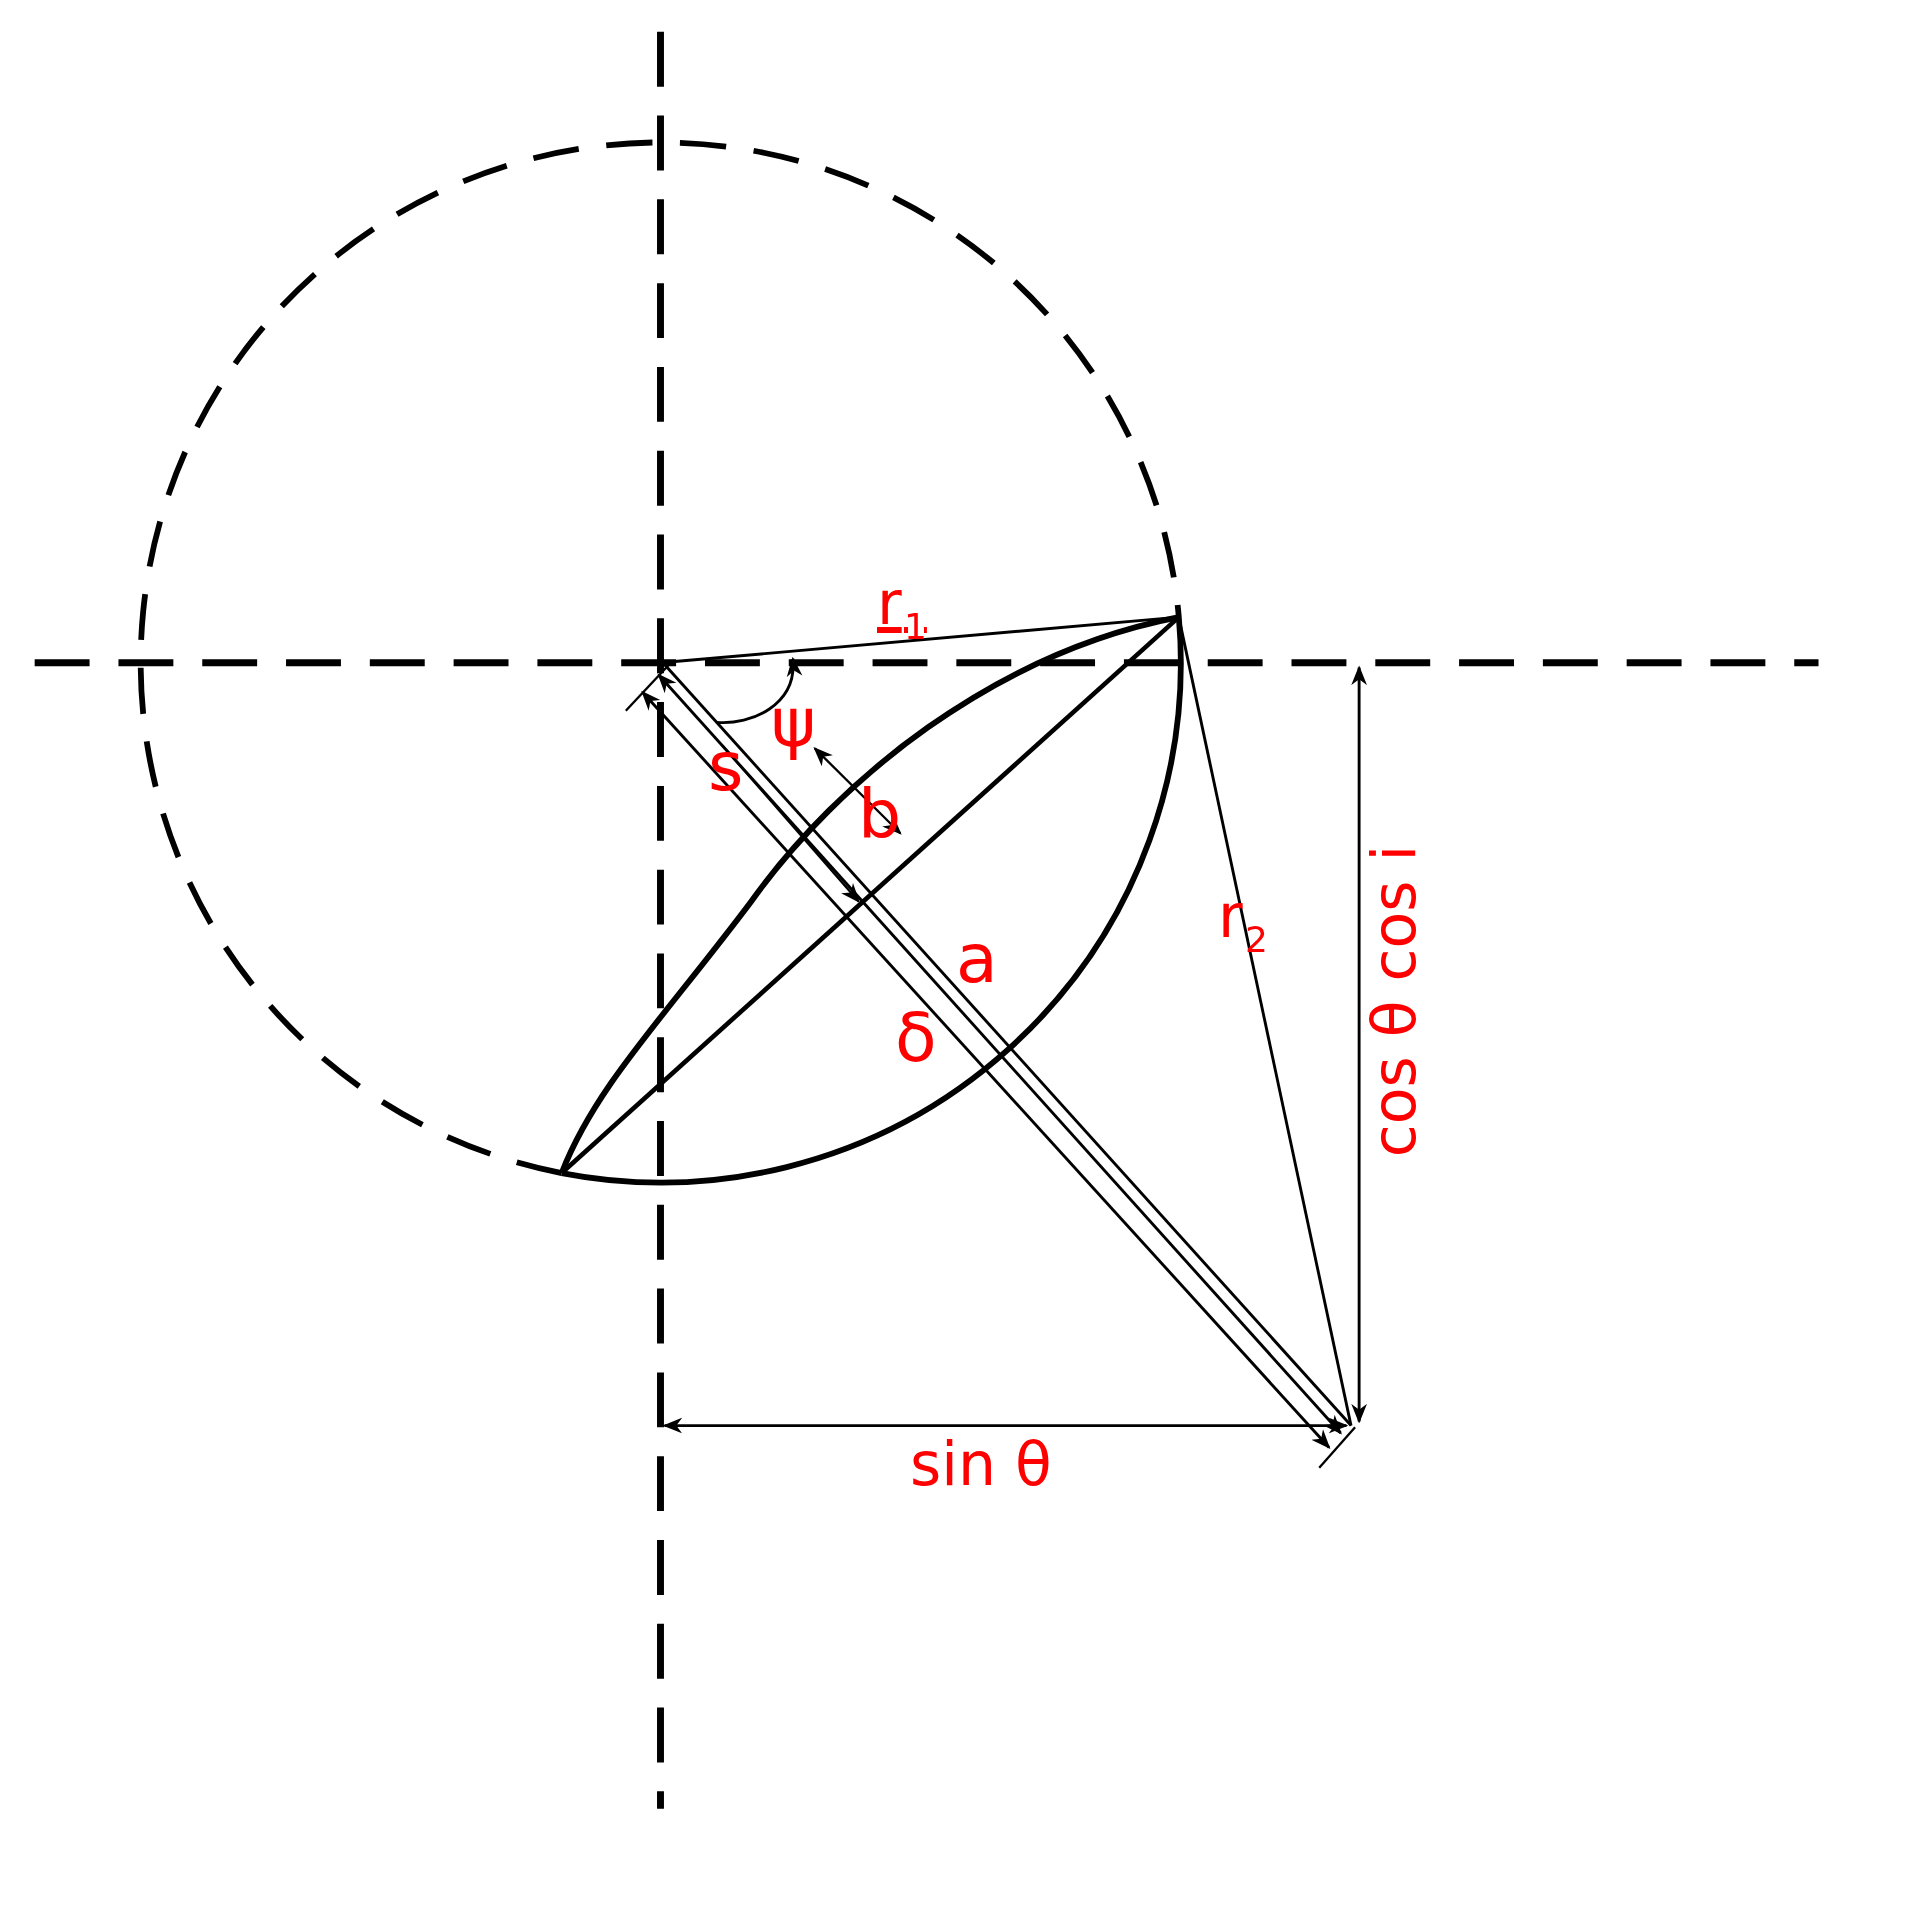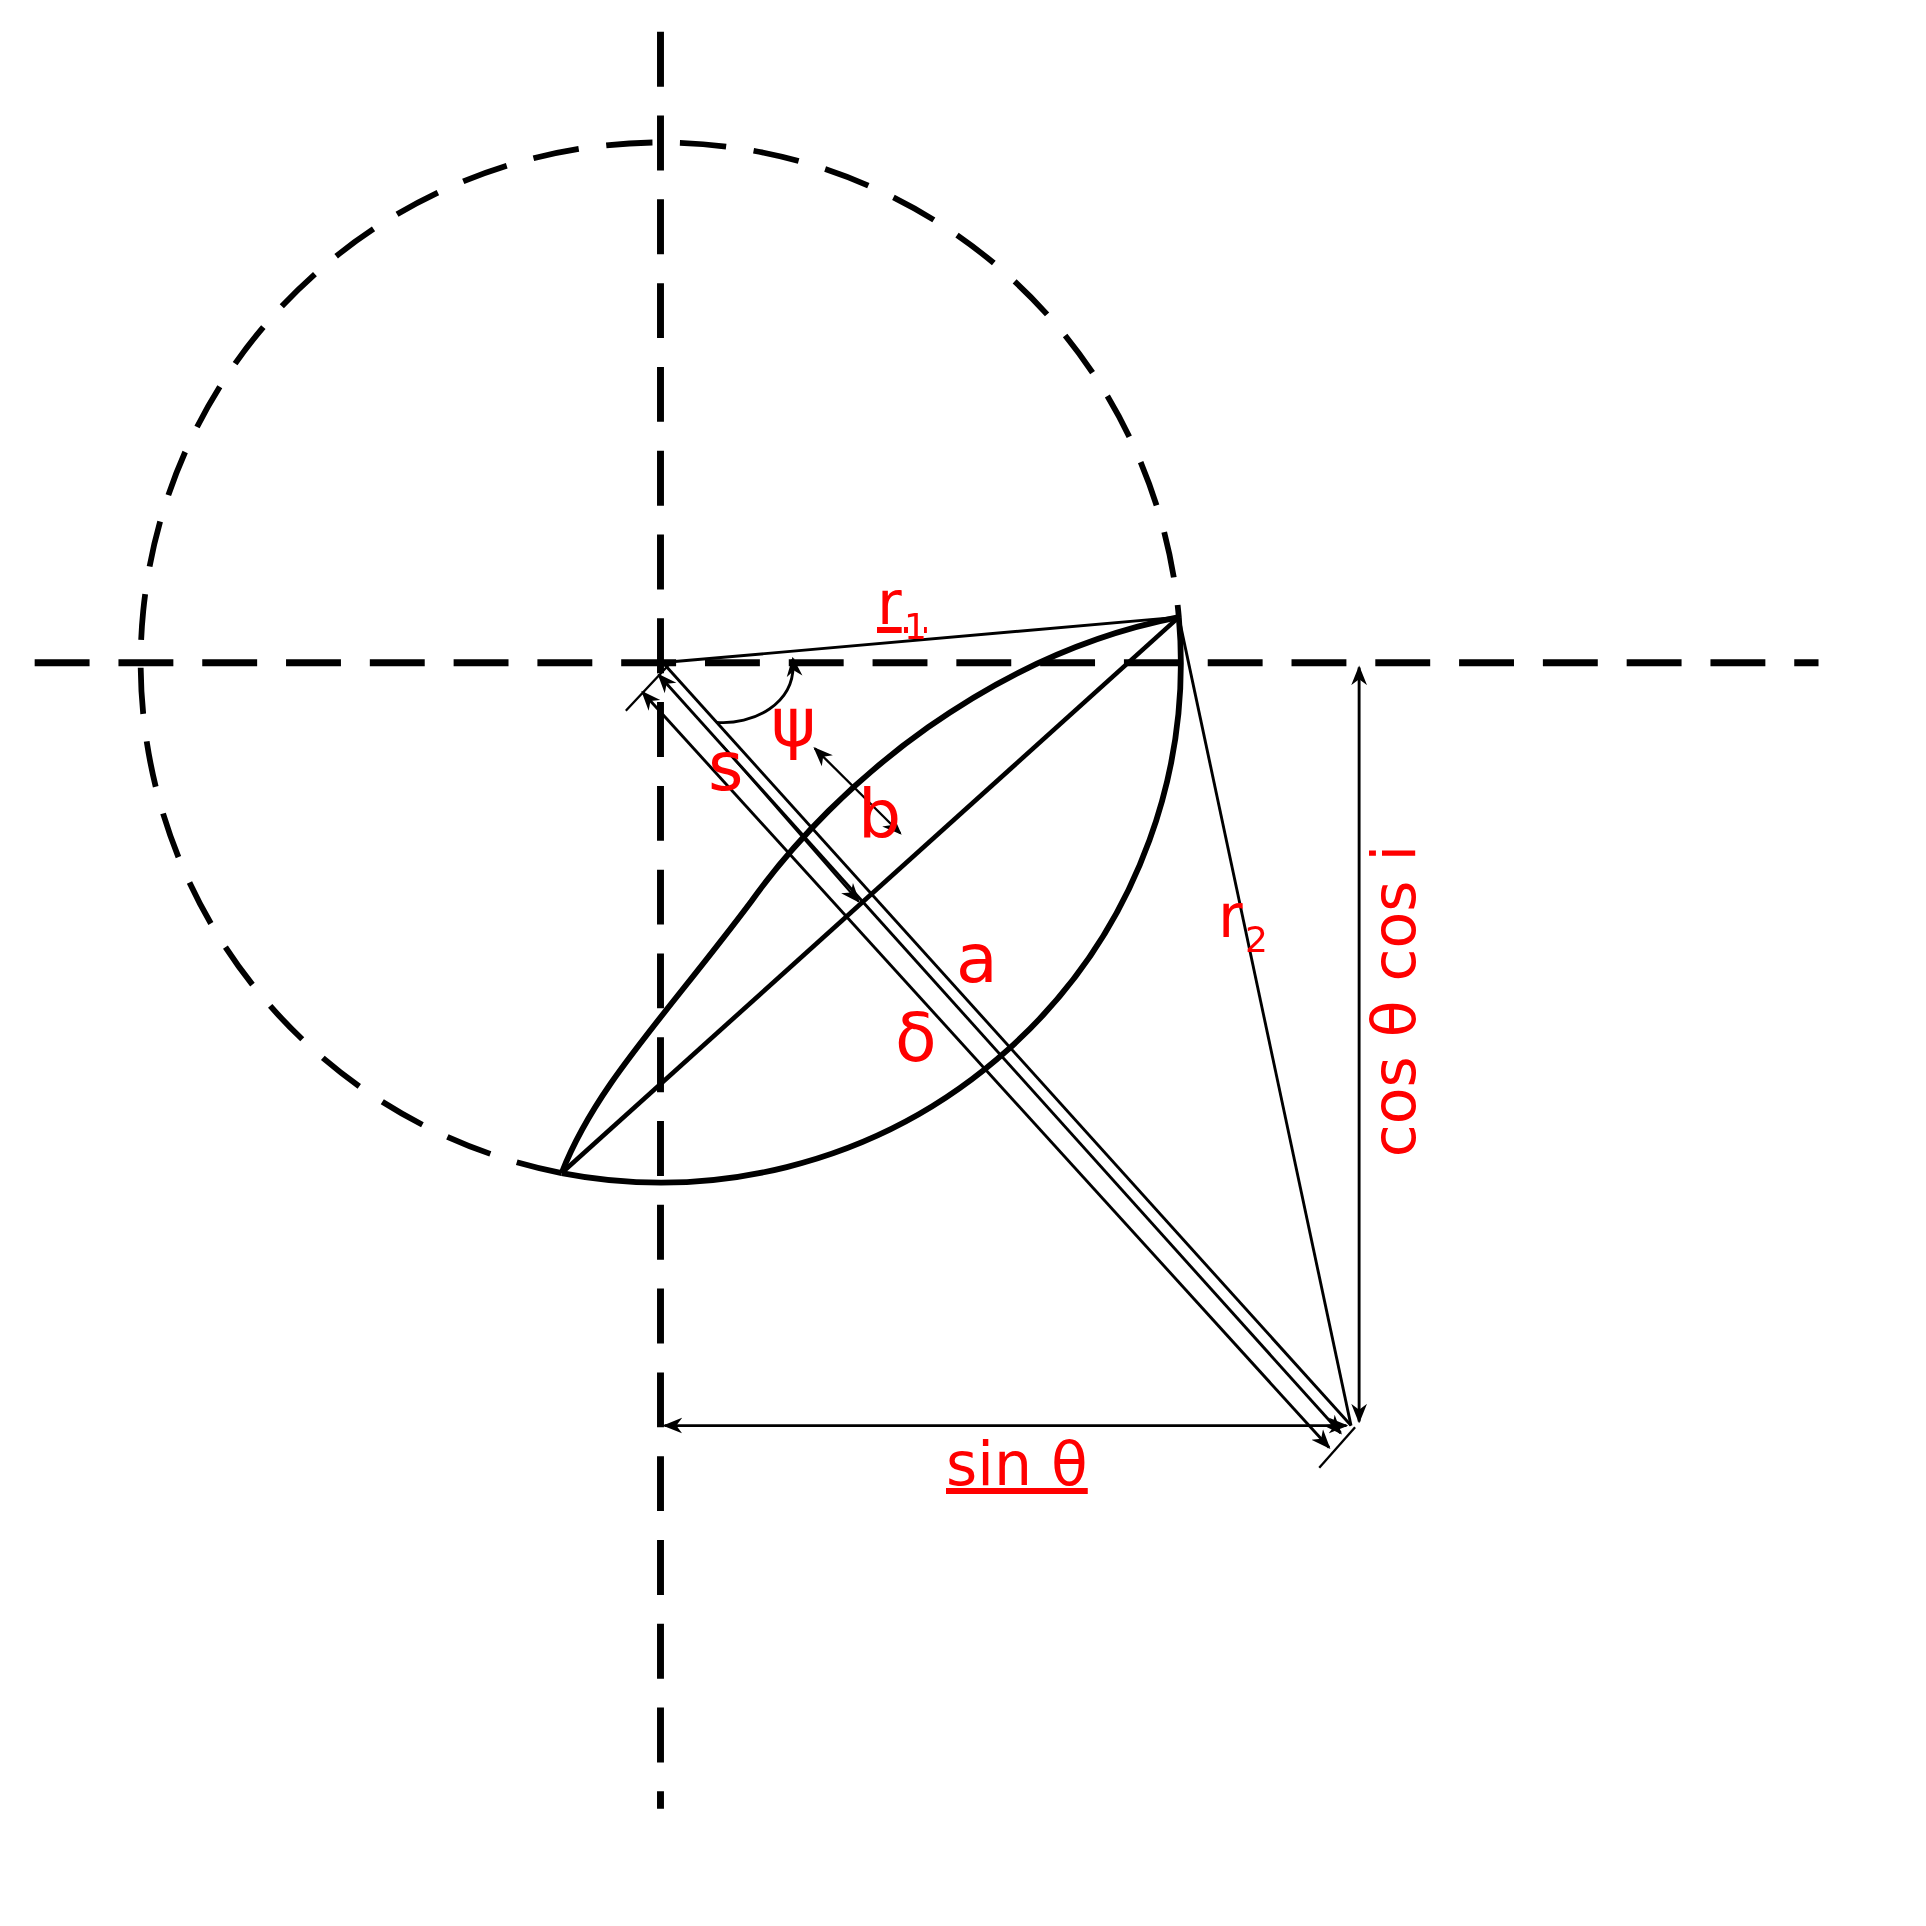--- a/index.html
+++ b/index.html
@@ -82,14 +82,14 @@
 <div class="label lbl-big" style="left:956px; top:925px;">a</div>
 
 <div class="label lbl-big" style="left:895px; top:1004px;">δ</div>
 
 <div class="label lbl-mid" style="left:1218px; top:843px;margin-top:43px;">
   <span>r</span><span class="sub">2</span>
 </div>
 
 <div class="label lbl-mid rot" style="left:1394px; top:1001px;">cos θ cos i</div>
 
-<div class="label lbl-mid" style="left:946px; top:1434px;text-decoration:underline;">sin θ</div>
+<div class="label lbl-mid" style="left:910px; top:1434px;">sin θ</div>
 
 
 </body></html>

